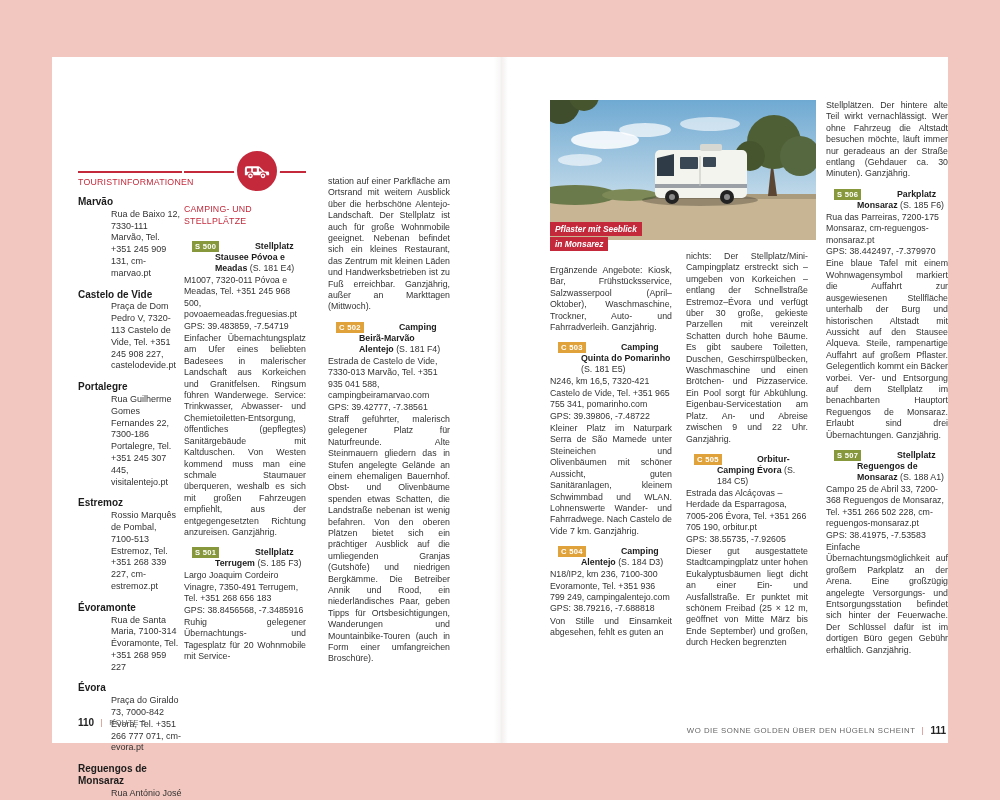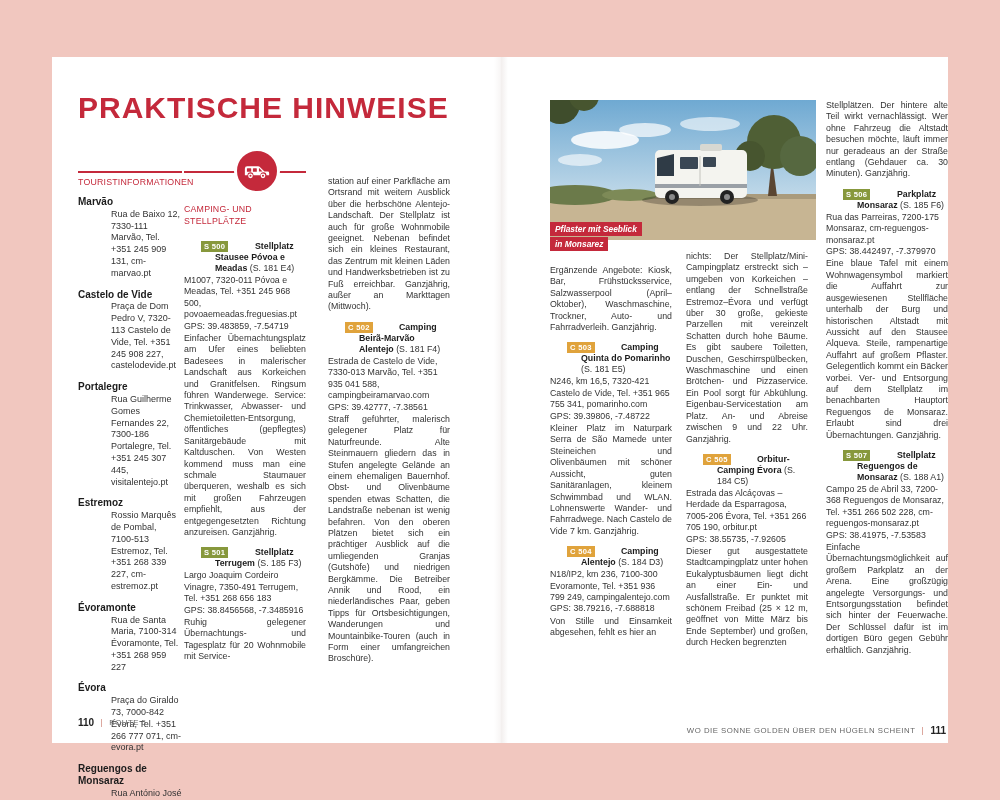--- a/index.html
+++ b/index.html
@@ -30,21 +30,21 @@
   .col-c{left:774px;top:43px;}
   .red-heading{color:var(--accent);font-weight:normal;font-size:8.8px;line-height:12px;
     letter-spacing:.2px;margin-bottom:8px;text-align:left;}
   .t-entry{margin-bottom:9px;}
   .t-name{font-weight:bold;color:var(--bold);font-size:10px;margin-bottom:1px;}
   .t-details{text-align:left;overflow-wrap:break-word;margin-left:33px;}
   .flow{text-align:justify;hyphens:auto;-webkit-hyphens:auto;margin-bottom:2px;}
   .entry{margin-top:9px;}
   .entry-head{position:relative;padding-left:31px;text-align:left;line-height:11px;margin-bottom:1px;}
   .entry-head b{color:var(--bold);padding-left:40px;}
-  .badge{position:absolute;left:17px;top:0;display:inline-block;padding:1px 3px;
+  .badge{position:absolute;left:8px;top:0;display:inline-block;padding:1px 3px;
     font-size:7.6px;font-weight:bold;color:#fff;letter-spacing:.3px;line-height:9px;}
   .badge-s{background:var(--badge-s);}
   .badge-c{background:var(--badge-c);}
   .contact,.gps{text-align:left;overflow-wrap:break-word;}
   .desc{text-align:justify;hyphens:auto;-webkit-hyphens:auto;margin-top:1px;}
   .photo{position:absolute;left:498px;top:43px;width:266px;height:140px;font-style:italic;}
   .photo svg{display:block;width:100%;height:100%;}
   .caption{position:absolute;left:0;top:122px;}
   .cap-line{display:table;background:var(--accent);color:#fff;font-size:8.4px;font-weight:bold;
     line-height:10px;padding:2px 5px;margin-bottom:1px;white-space:nowrap;}
@@ -54,21 +54,20 @@
   .footer-right{right:2px;margin-top:8px;}
   .pg{font-weight:bold;color:#222;font-size:10px;letter-spacing:0;}
   .fsep{display:inline-block;width:1px;height:8px;background:#dca89f;margin:0 7px;}
 </style>
 </head>
 <body>
 
 <div id="page">
   <div class="sheet">
 
-    <div class="page-title">PRAKTISCHE HINWEISE</div>
 
     <div class="rule rule-1"></div>
     <div class="col col-tourist">
       <div class="red-heading">TOURISTINFORMATIONEN</div>
 
       <div class="t-entry">
         <div class="t-name">Marvão</div>
         <div class="t-details">Rua de Baixo 12, 7330-111 Marvão, Tel. +351 245 909 131, cm-marvao.pt</div>
       </div>
       <div class="t-entry">
@@ -208,21 +207,21 @@
       </div>
 
       <div class="entry">
         <div class="entry-head">
           <span class="badge badge-c">C 504</span>
           <b>Camping Alentejo</b>
           <span>(S. 184 D3)</span>
         </div>
         <div class="contact">N18/IP2, km 236, 7100-300 Evoramonte, Tel. +351 936 799 249, campingalentejo.com</div>
         <div class="gps">GPS: 38.79216, -7.688818</div>
-        <div class="desc">Von Stille und Einsamkeit abgesehen, fehlt es hier an</div>
+        <div class="desc">Von Stille und Einsamkeit abgesehen, fehlt es guten an</div>
       </div>
     </div>
 
     <div class="col col-b">
       <div class="flow">nichts: Der Stellplatz/Mini-Campingplatz erstreckt sich – umgeben von Korkeichen – entlang der Schnellstraße Estremoz–Évora und verfügt über 30 große, gekieste Parzellen mit vereinzelt Schatten durch hohe Bäume. Es gibt saubere Toiletten, Duschen, Geschirrspülbecken, Waschmaschine und einen Brötchen- und Pizzaservice. Ein Pool sorgt für Abkühlung. Eigenbau-Servicestation am Platz. An- und Abreise zwischen 9 und 22 Uhr. Ganzjährig.</div>
 
       <div class="entry">
         <div class="entry-head">
           <span class="badge badge-c">C 505</span>
           <b>Orbitur-Camping Évora</b>

